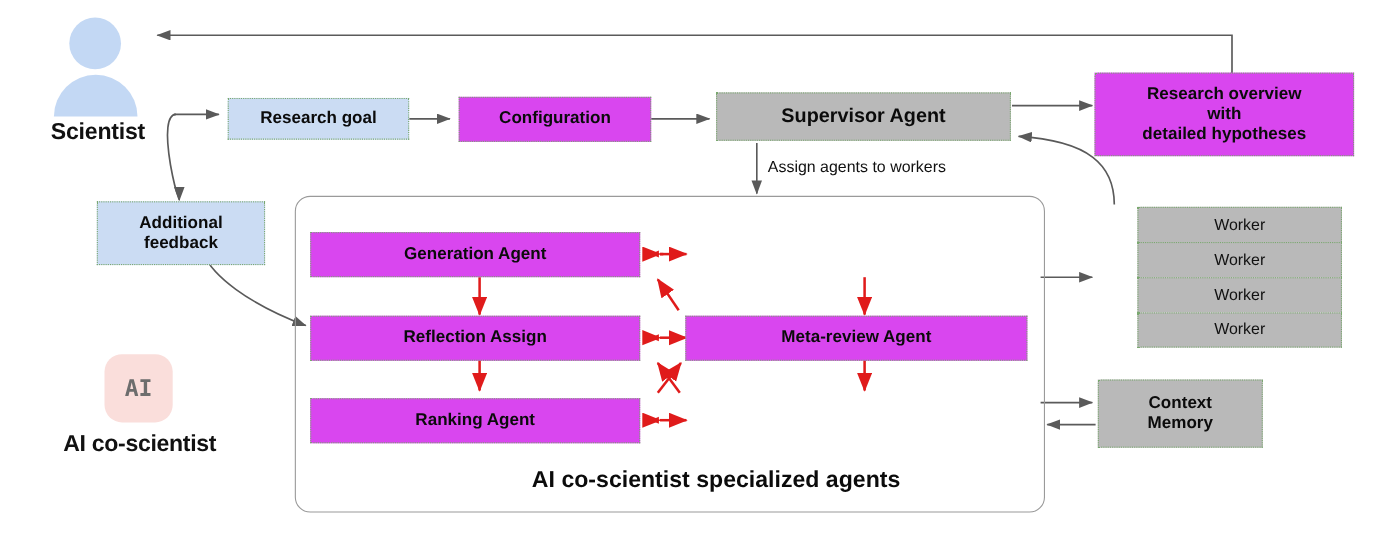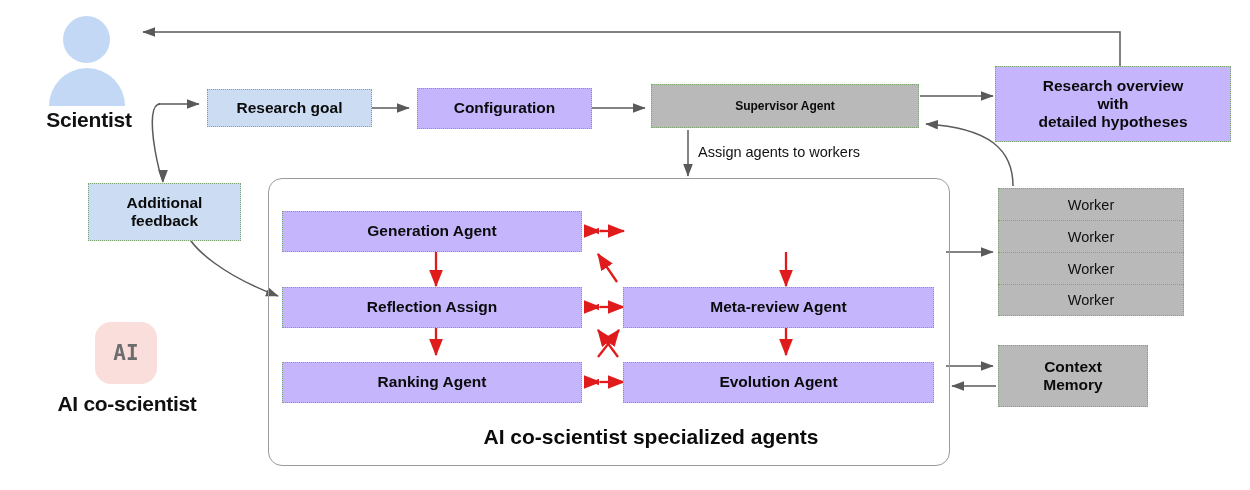--- a/index.html
+++ b/index.html
@@ -10,21 +10,21 @@
     -webkit-font-smoothing:antialiased;
   }
   .abs{position:absolute;box-sizing:border-box;}
 
   
   .node{
     display:flex;align-items:center;justify-content:center;text-align:center;
     font-weight:bold;color:#0b0b0b;line-height:1.18;
     border:1px dotted #7aa86f;
   }
-  .pink{background:#c4b5fd;}
+  .pink{background:#d946ef;}
   .blue{background:#cbdcf3;}
   .gray{background:#b9b9b9;}
 
   
   .avatar-head{
     position:absolute;left:63px;top:16px;width:47px;height:47px;
     border-radius:50%;background:#c3d8f4;
   }
   .avatar-body{
     position:absolute;left:49px;top:68px;width:76px;height:38px;
@@ -56,21 +56,21 @@
     position:absolute;left:268px;top:425px;width:680px;text-align:center;
     font-size:21px;font-weight:bold;color:#0b0b0b;padding-left:43px;
   }
 
   
   .worker-stack{position:absolute;left:998px;top:188px;width:186px;height:128px;}
   .worker-row{
     height:32px;width:100%;box-sizing:border-box;background:#b9b9b9;
     border:1px dotted #7aa86f;border-bottom:none;
     display:flex;align-items:center;justify-content:center;
-    font-size:14.5px;color:#111;font-weight:normal;
+    font-size:14.5px;color:#111;font-weight:normal;margin-left:36px;
   }
   .worker-row:last-child{border-bottom:1px dotted #7aa86f;}
 
   svg.wires{position:absolute;left:0;top:0;width:1250px;height:490px;pointer-events:none;}
 </style>
 </head>
 <body>
 
 <div id="stage">
 
@@ -155,21 +155,21 @@
   <div class="ai-caption">AI co-scientist</div>
 
   <div class="abs node blue" style="left:207px;top:89px;width:165px;height:38px;font-size:15.5px;">
     <span>Research goal</span>
   </div>
 
   <div class="abs node pink" style="left:417px;top:88px;width:175px;height:41px;font-size:15.5px;">
     <span>Configuration</span>
   </div>
 
-  <div class="abs node gray" style="left:651px;top:84px;width:268px;height:44px;font-size:12px;">
+  <div class="abs node gray" style="left:651px;top:84px;width:268px;height:44px;font-size:18px;">
     <span>Supervisor Agent</span>
   </div>
 
   <div class="abs node pink" style="left:995px;top:66px;width:236px;height:76px;font-size:15.5px;flex-direction:column;">
     <span>Research overview</span>
     <span>with</span>
     <span>detailed hypotheses</span>
   </div>
 
   <div class="abs node blue" style="left:88px;top:183px;width:153px;height:58px;font-size:15.5px;flex-direction:column;">
@@ -188,23 +188,20 @@
   <div class="abs node pink" style="left:282px;top:287px;width:300px;height:41px;font-size:15.5px;">
     <span>Reflection Assign</span>
   </div>
   <div class="abs node pink" style="left:282px;top:362px;width:300px;height:41px;font-size:15.5px;">
     <span>Ranking Agent</span>
   </div>
 
   <div class="abs node pink" style="left:623px;top:287px;width:311px;height:41px;font-size:15.5px;">
     <span>Meta-review Agent</span>
   </div>
-  <div class="abs node pink" style="left:623px;top:362px;width:311px;height:41px;font-size:15.5px;">
-    <span>Evolution Agent</span>
-  </div>
 
   <div class="worker-stack">
     <div class="worker-row">
         <span>Worker</span>
       </div>
     <div class="worker-row">
         <span>Worker</span>
       </div>
     <div class="worker-row">
         <span>Worker</span>

